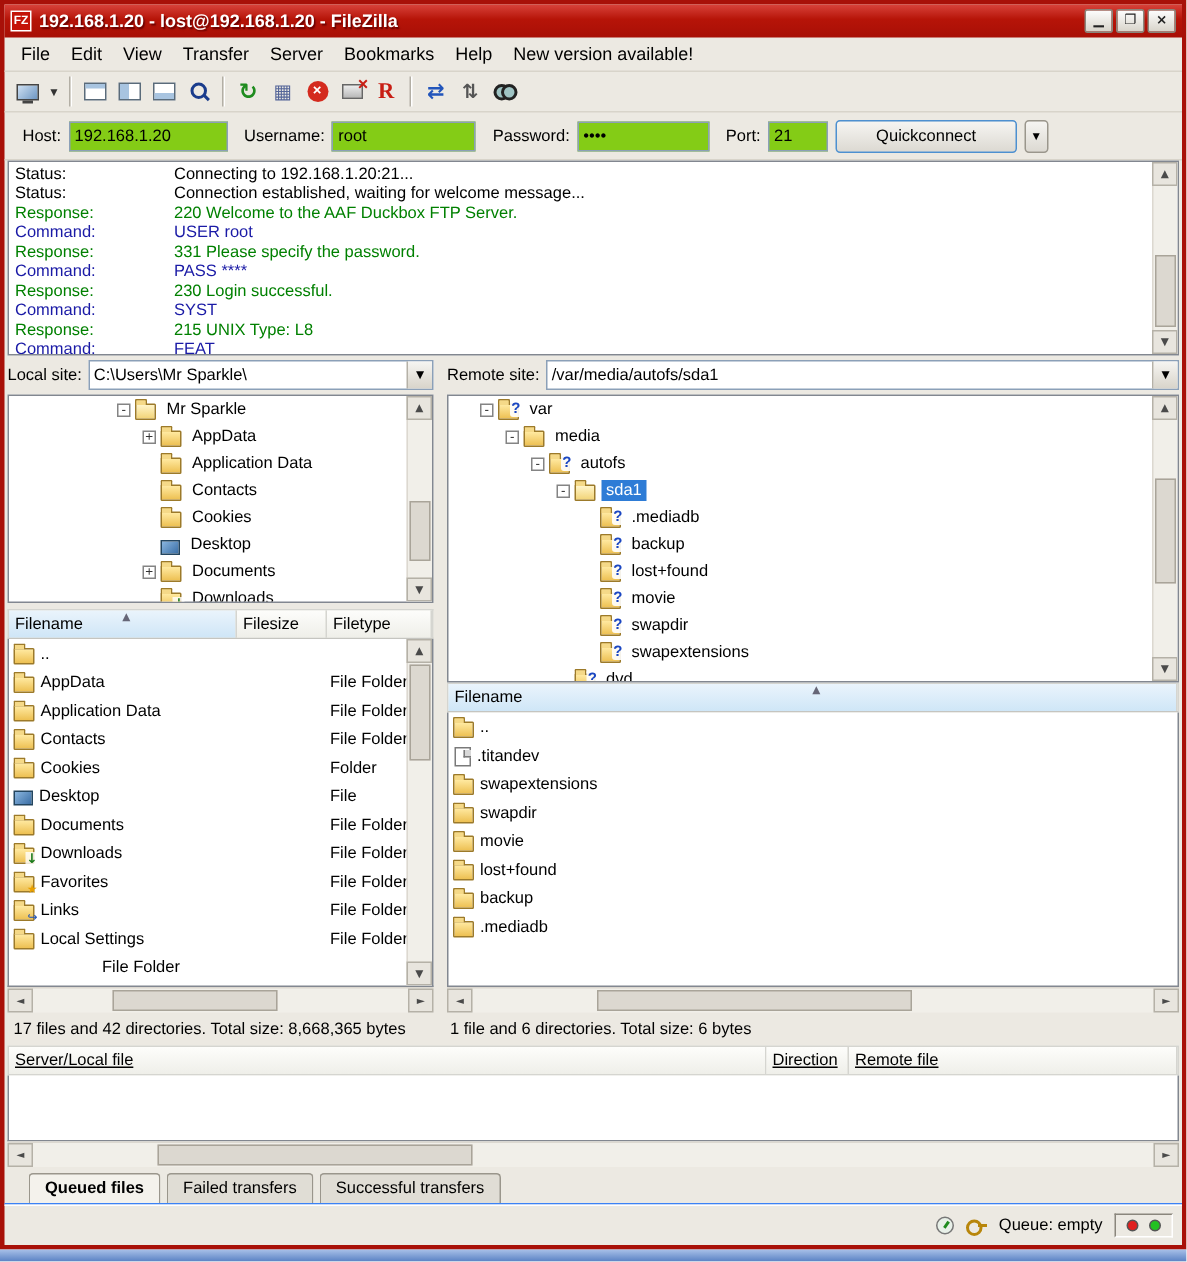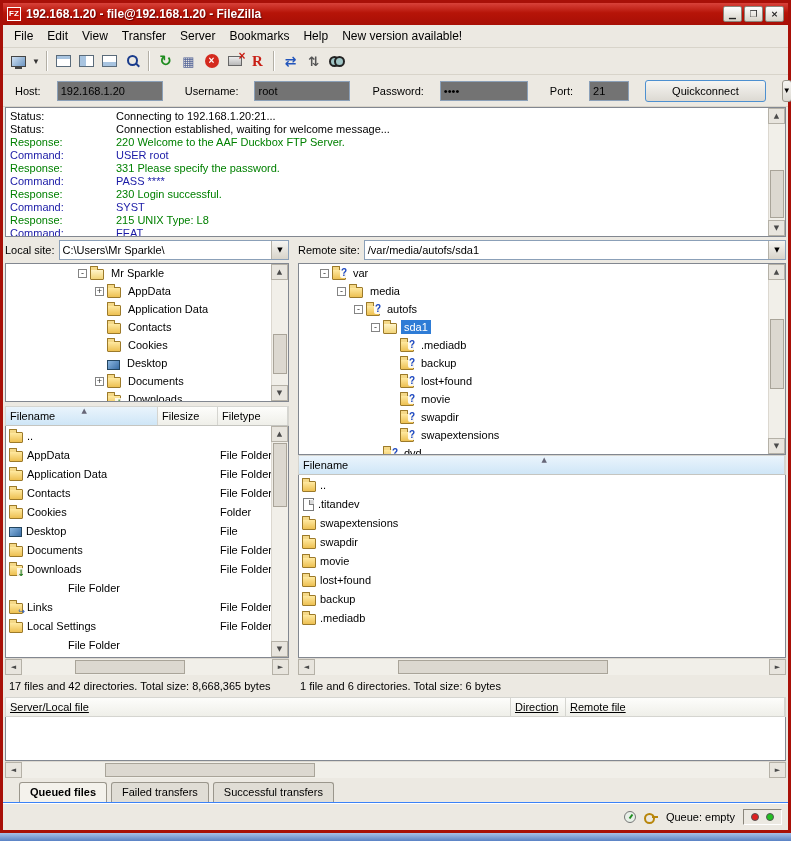--- a/index.html
+++ b/index.html
@@ -38,23 +38,23 @@
   .i-server { width:14px; height:10px; border:1px solid #666; background:linear-gradient(#ededed,#b8b8b8); position:relative; }
   .i-server::after { content:"×"; position:absolute; right:-5px; top:-8px; color:#c81e14; font:bold 12px "Liberation Sans",sans-serif; }
   .i-r { color:#c81e14; font:bold 15px "Liberation Serif",serif; }
   .i-compare { color:#2255bb; font-weight:bold; font-size:14px; }
   .i-sync { color:#555; font-weight:bold; font-size:13px; }
   .i-find { position:relative; width:16px; height:10px; }
   .i-find::before,.i-find::after { content:""; position:absolute; top:0; width:7px; height:7px; border:2px solid #222; border-radius:50%; background:#9fc4c4; }
   .i-find::before { left:0; } .i-find::after { right:0; }
 
   
-  .quickbar { height:32px; display:flex; align-items:center; padding-left:6px; gap:16px; border-bottom:1px solid #d8d4ca; flex:none; }
+  .quickbar { height:32px; display:flex; align-items:center; padding-left:6px; gap:5px; border-bottom:1px solid #d8d4ca; flex:none; }
   .qc-label { margin-left:6px; }
-  .qc-input { height:20px; border:1px solid #8ba0b8; font:11px "Liberation Sans",sans-serif; padding:2px 3px; background:#737373; }
+  .qc-input { height:20px; border:1px solid #8ba0b8; font:11px "Liberation Sans",sans-serif; padding:2px 3px; background:#84cc16; }
   .w-host{width:106px;} .w-user{width:96px;} .w-pass{width:88px;} .w-port{width:40px;}
   .qc-btn { height:22px; padding:2px 26px; background:linear-gradient(#f6f5f2,#dcd9d2); border:1px solid #4d90d0; border-radius:3px; font:11px "Liberation Sans",sans-serif; }
   .qc-btn-drop { height:22px; width:16px; background:linear-gradient(#f6f5f2,#dcd9d2); border:1px solid #9a968c; border-radius:3px; font-size:8px; }
 
   
   .log { height:130px; background:#fff; border:1px solid #828790; margin:0 2px; position:relative; overflow:hidden; padding:2px 0 0 4px; flex:none; }
   .log-line { height:13px; line-height:13px; white-space:nowrap; display:flex; }
   .log-type { width:106px; flex:none; }
   .log-text { flex:1; }
 
@@ -143,21 +143,21 @@
   .taskbar-strip { width:791px; height:8px; background:linear-gradient(#a8c0e8,#5a82c4); }
 </style>
 </head>
 <body>
 
 <div class="screen">
 <div class="window">
 
   <div class="titlebar">
     <div class="fz-logo">FZ</div>
-    <div class="title-text">192.168.1.20 - file@192.168.1.20 - FileZilla</div>
+    <div class="title-text">192.168.1.20 - lost@192.168.1.20 - FileZilla</div>
     <div class="win-btns">
       <div class="win-btn">▁</div>
       <div class="win-btn">❐</div>
       <div class="win-btn">×</div>
     </div>
   </div>
 
   <div class="menubar">
 
   <span class="menu-item">File</span>
@@ -424,20 +424,24 @@
             <div class="list-row">
               <span class="cell c-name lc-name">
                   <span class="icon ic-folder-dl"></span>
                   <span>Downloads</span>
                 </span>
               <span class="cell lc-size"></span>
               <span class="cell lc-type">File Folder</span>
             </div>
 
             <div class="list-row">
+              <span class="cell c-name lc-name">
+                  <span class="icon ic-folder-fav"></span>
+                  <span>Favorites</span>
+                </span>
               <span class="cell lc-size"></span>
               <span class="cell lc-type">File Folder</span>
             </div>
 
             <div class="list-row">
               <span class="cell c-name lc-name">
                   <span class="icon ic-folder-links"></span>
                   <span>Links</span>
                 </span>
               <span class="cell lc-size"></span>

